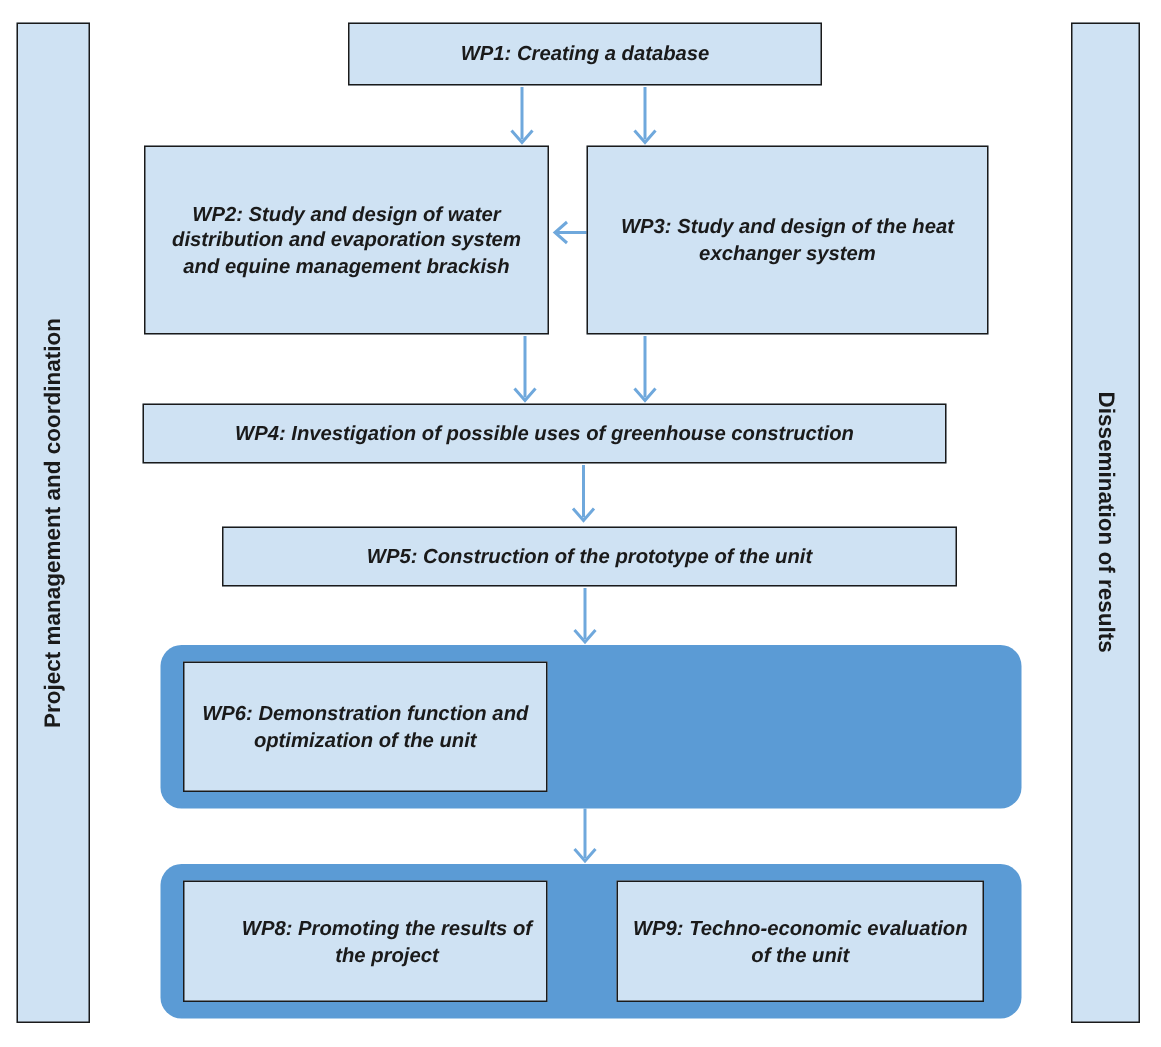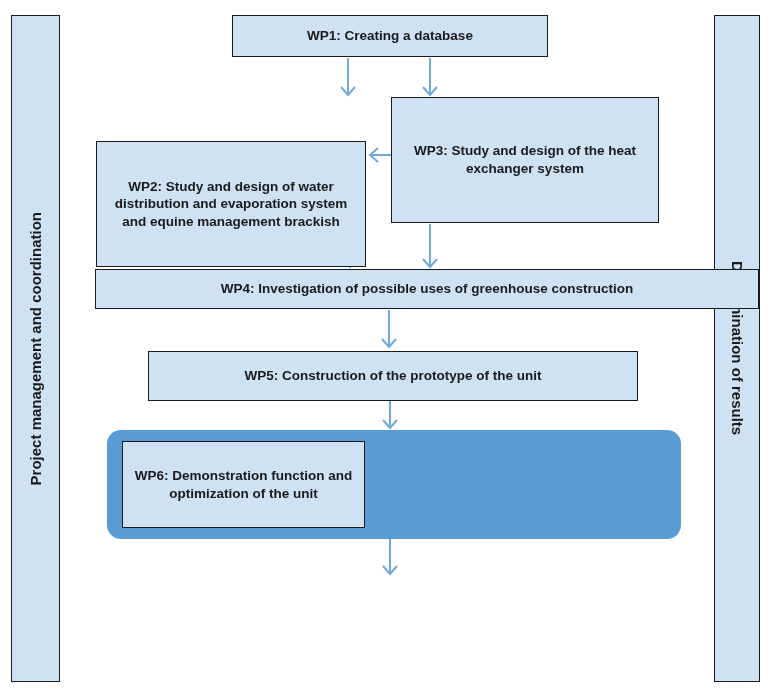--- a/index.html
+++ b/index.html
@@ -16,21 +16,21 @@
 
   .node{
     position:absolute;
     background:var(--node-fill);
     border:1.5px solid var(--node-border);
     display:flex;align-items:center;justify-content:center;
     text-align:center;
     font-size:13.5px;line-height:1.3;
     padding:0 8px;
   }
-  .node-label{display:block;}
+  .node-label{display:block;font-style:italic;}
 
   .sidebar{
     position:absolute;top:15px;height:667px;
     background:var(--node-fill);
     border:1.5px solid var(--node-border);
     display:flex;align-items:center;justify-content:center;
     font-size:15px;
   }
   #sidebar-left{left:11px;width:49px;}
   #sidebar-right{left:714px;width:46px;}
@@ -44,24 +44,24 @@
   }
   #group-1{top:430px;height:109px;}
   #group-2{top:576px;height:103px;}
   .group .node{top:11px;}
   #n-wp6,#n-wp8{left:15px;width:243px;justify-content:flex-end;}
   #n-wp7,#n-wp9{left:304px;width:245px;}
   #n-wp6,#n-wp7{height:87px;}
   #n-wp8,#n-wp9{height:81px;}
 
   #n-wp1{left:232px;top:15px;width:316px;height:42px;}
-  #n-wp2{left:96px;top:97px;width:270px;height:126px;margin-top:44px;}
+  #n-wp2{left:96px;top:97px;width:270px;height:126px;}
   #n-wp3{left:391px;top:97px;width:268px;height:126px;}
-  #n-wp4{left:95px;top:269px;width:664px;height:40px;}
-  #n-wp5{left:148px;top:351px;width:490px;height:50px;}
+  #n-wp4{left:95px;top:269px;width:536px;height:40px;}
+  #n-wp5{left:148px;top:351px;width:490px;height:40px;}
   #n-wp8 .node-label{max-width:196px;}
 
   #arrow-layer{position:absolute;left:0;top:0;width:774px;height:698px;pointer-events:none;}
   #arrow-layer *{stroke:var(--arrow);stroke-width:2;fill:none;}
 </style>
 </head>
 <body>
 
 <div id="canvas">
 
@@ -123,14 +123,22 @@
   <div class="node" id="n-wp5">
     <span class="node-label">WP5: Construction of the prototype of the unit</span>
   </div>
 
   <div class="group" id="group-1">
     <div class="node" id="n-wp6">
       <span class="node-label">WP6: Demonstration function and optimization of the unit</span>
     </div>
   </div>
 
+  <div class="group" id="group-2">
+    <div class="node" id="n-wp8">
+      <span class="node-label">WP8: Promoting the results of the project</span>
+    </div>
+    <div class="node" id="n-wp9">
+      <span class="node-label">WP9: Techno-economic evaluation of the unit</span>
+    </div>
+  </div>
 
 </div>
 
 </body></html>

